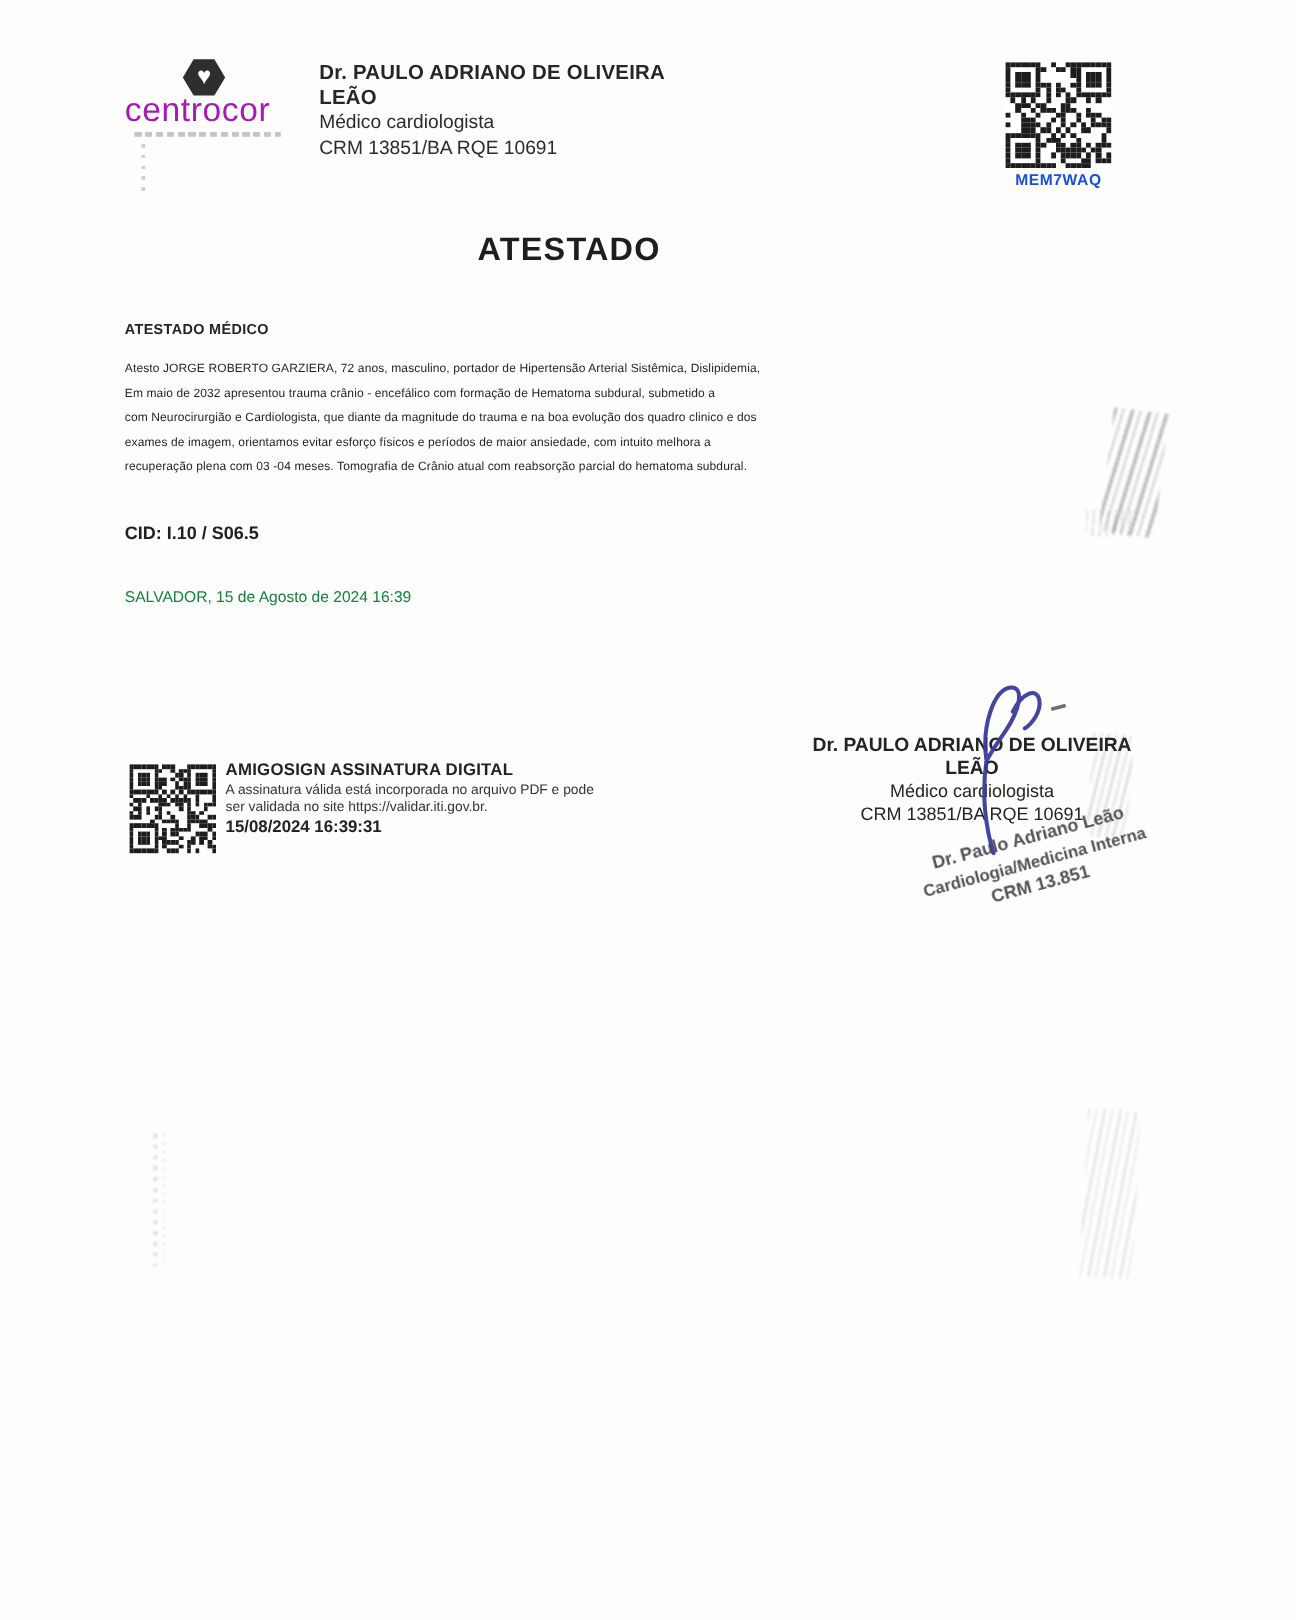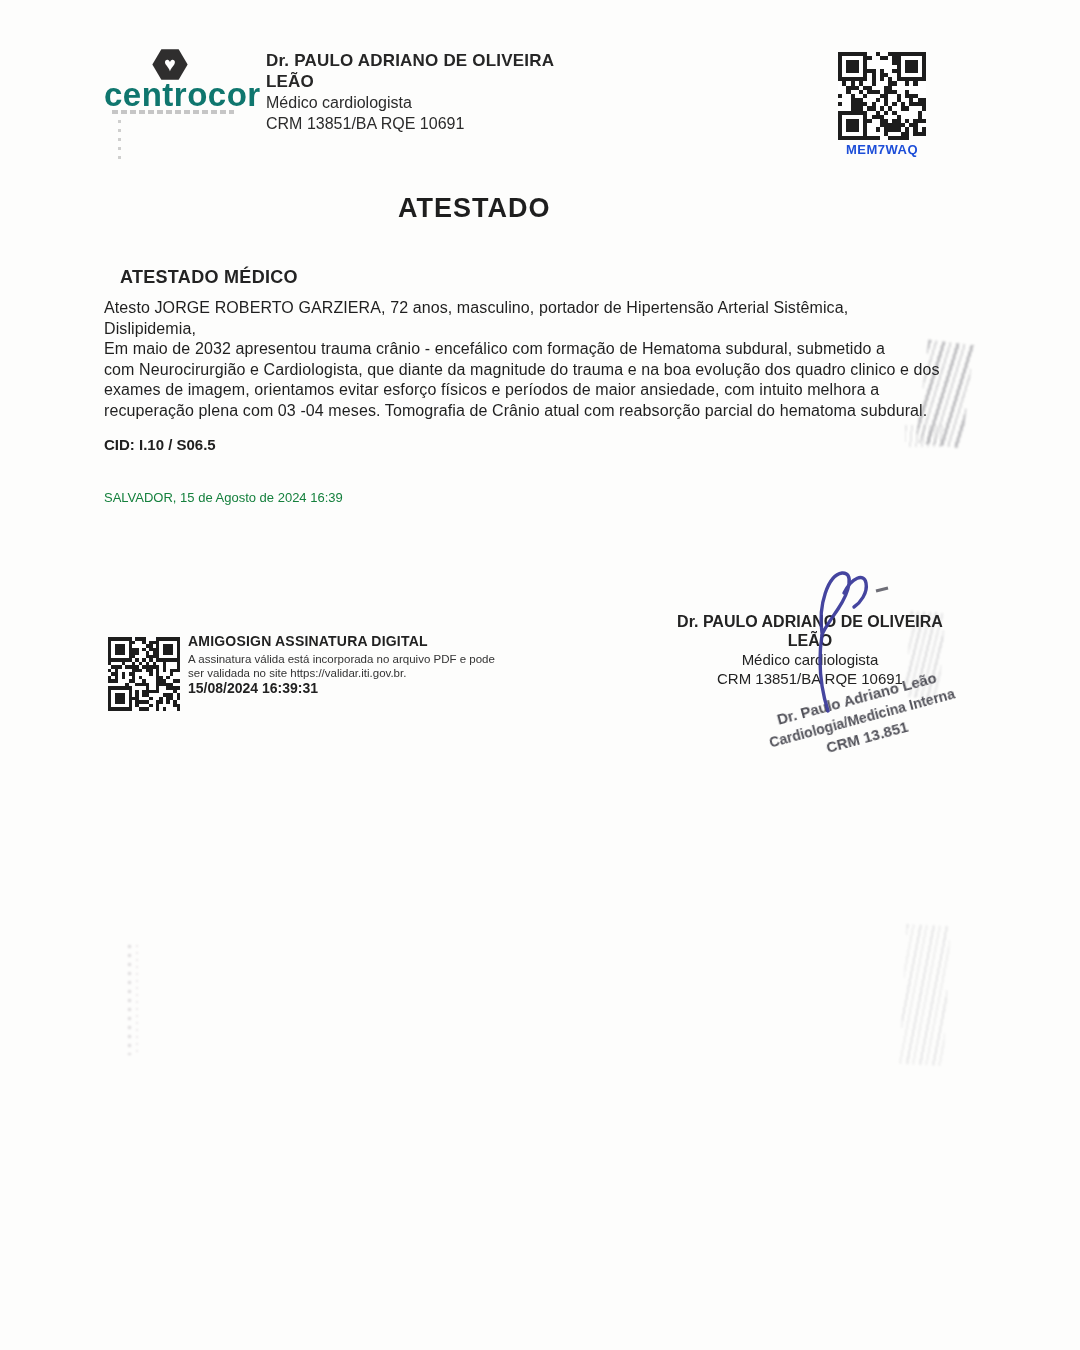--- a/index.html
+++ b/index.html
@@ -20,21 +20,21 @@
   .logo-heart {
     position:absolute; left:152px; top:48px; width:36px; height:33px;
     background:#2f2e2e;
     clip-path:polygon(26% 4%, 74% 4%, 99% 50%, 74% 96%, 26% 96%, 1% 50%);
     display:flex; align-items:center; justify-content:center;
     filter:blur(.3px);
   }
   .logo-heart span { color:#fff; font-size:20px; line-height:1; transform:translateY(-1px); }
   .logo-word {
     position:absolute; left:104px; top:76px; width:136px;
-    font-size:33px; font-weight:700; letter-spacing:.5px; color:#0f766e;
+    font-size:28px; font-weight:400; letter-spacing:.5px; color:#a21caf;
     filter:blur(.3px);
   }
   .logo-tagline {
     position:absolute; left:112px; top:110px; width:122px; height:4px;
     background:repeating-linear-gradient(90deg,#9a9a9a 0 6px,transparent 6px 9px);
     opacity:.55; filter:blur(.6px);
   }
   .logo-specks { position:absolute; left:118px; top:120px; width:10px; height:40px;
     background:repeating-linear-gradient(180deg,#8b8b8b 0 3px,transparent 3px 9px);
     opacity:.4; width:3px; filter:blur(.3px);
@@ -50,23 +50,23 @@
   .qr1 { position:absolute; left:838px; top:52px; width:88px; height:88px;
          grid-template-columns:repeat(21,1fr); grid-template-rows:repeat(21,1fr); filter:blur(.3px);}
   .qr1-label { position:absolute; left:838px; top:142px; width:88px; text-align:center;
          font-size:13px; font-weight:600; letter-spacing:.5px; color:#1d4ed8; }
   .qr2 { position:absolute; left:108px; top:637px; width:72px; height:74px;
          grid-template-columns:repeat(21,1fr); grid-template-rows:repeat(21,1fr); filter:blur(.3px);}
 
   
   .title { position:absolute; left:398px; top:193px; font-size:27px; font-weight:700;
            letter-spacing:1px; color:#1e1e1e; }
-  .subtitle { position:absolute; left:120px; top:267px; font-size:18px; font-weight:600;
+  .subtitle { position:absolute; left:104px; top:267px; font-size:12px; font-weight:600;
            letter-spacing:.3px; color:#232323; }
-  .para { position:absolute; left:104px; top:298px; width:840px; font-size:16px;
+  .para { position:absolute; left:104px; top:298px; width:840px; font-size:10px;
            line-height:20.5px; color:#1f1f1f; letter-spacing:.1px; }
   .cid  { position:absolute; left:104px; top:436px; font-size:15px; font-weight:600; color:#202020; }
   .citydate { position:absolute; left:104px; top:490px; font-size:13px; font-weight:400; color:#15803d; }
 
   
   .ds-text { position:absolute; left:188px; top:633px; width:460px; color:#222; }
   .ds-title { font-size:14px; font-weight:700; letter-spacing:.2px; margin-bottom:4px; }
   .ds-small { font-size:11.5px; line-height:13.5px; color:#333; }
   .ds-signer { font-size:14px; font-weight:700; margin-top:4px; }
   .ds-time { font-size:14px; font-weight:700; }

